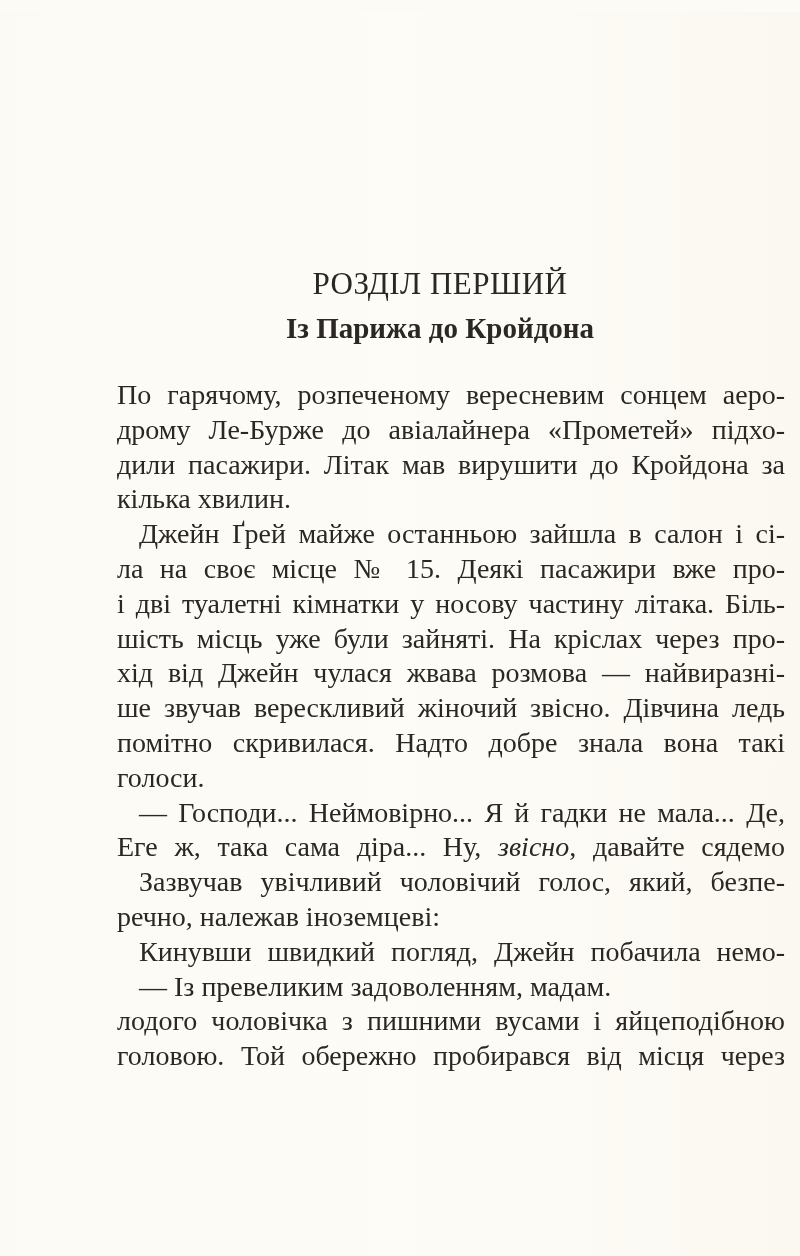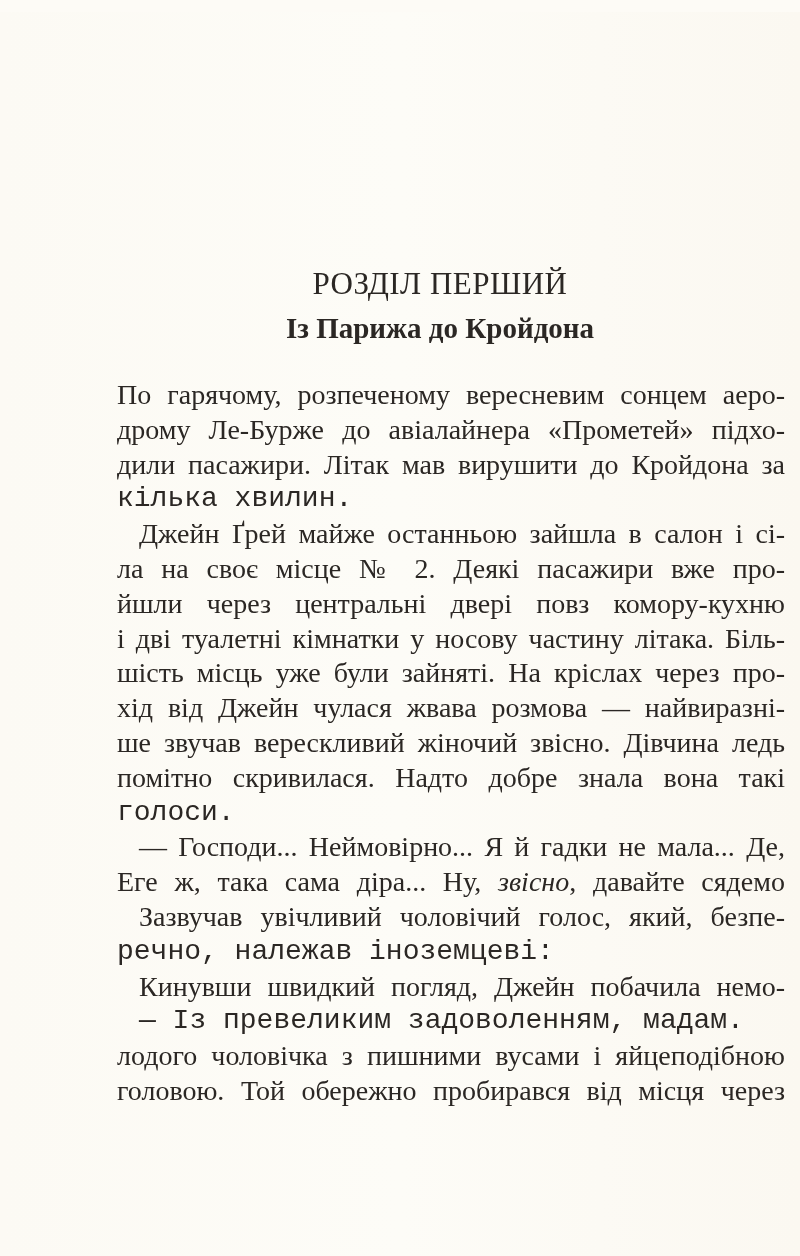--- a/index.html
+++ b/index.html
@@ -24,41 +24,40 @@
     text-align: center; font-size: 29px; font-weight: bold;
   }
   .body-text {
     position: absolute; left: 117px; top: 366px; width: 668px;
     font-size: 28px; line-height: 34.8px;
   }
   .line {
     display: block; white-space: nowrap; text-align: justify;
     text-align-last: justify; height: 34.8px;
   }
-  .line.last { text-align-last: left; font-family: Liberation Mono, monospace; }
+  .line.last { text-align-last: left; }
   .line.indent { padding-left: 22px; }
   em { }
 </style>
 </head>
 <body>
 
 <div class="page">
   <div class="chapter-label">РОЗДІЛ ПЕРШИЙ</div>
   <div class="chapter-title">Із Парижа до Кройдона</div>
 
   <div class="body-text">
 
     <span class="line">По гарячому, розпеченому вересневим сонцем аеро-</span>
     <span class="line">дрому Ле-Бурже до авіалайнера «Прометей» підхо-</span>
     <span class="line">дили пасажири. Літак мав вирушити до Кройдона за</span>
     <span class="line last">кілька хвилин.</span>
 
     <span class="line indent">Джейн Ґрей майже останньою зайшла в салон і сі-</span>
-    <span class="line">ла на своє місце № 2. Деякі пасажири вже про-</span>
-    <span class="line">йшли через центральні двері повз комору-кухню</span>
+    <span class="line">ла на своє місце № 15. Деякі пасажири вже про-</span>
     <span class="line">і дві туалетні кімнатки у носову частину літака. Біль-</span>
     <span class="line">шість місць уже були зайняті. На кріслах через про-</span>
     <span class="line">хід від Джейн чулася жвава розмова — найвиразні-</span>
     <span class="line">ше звучав верескливий жіночий звісно. Дівчина ледь</span>
     <span class="line">помітно скривилася. Надто добре знала вона такі</span>
     <span class="line last">голоси.</span>
 
     <span class="line indent">— Господи... Неймовірно... Я й гадки не мала... Де,</span>
     <span class="line"><span>Еге ж, така сама діра... Ну, </span><em>звісно</em><span>, давайте сядемо</span></span>
 

